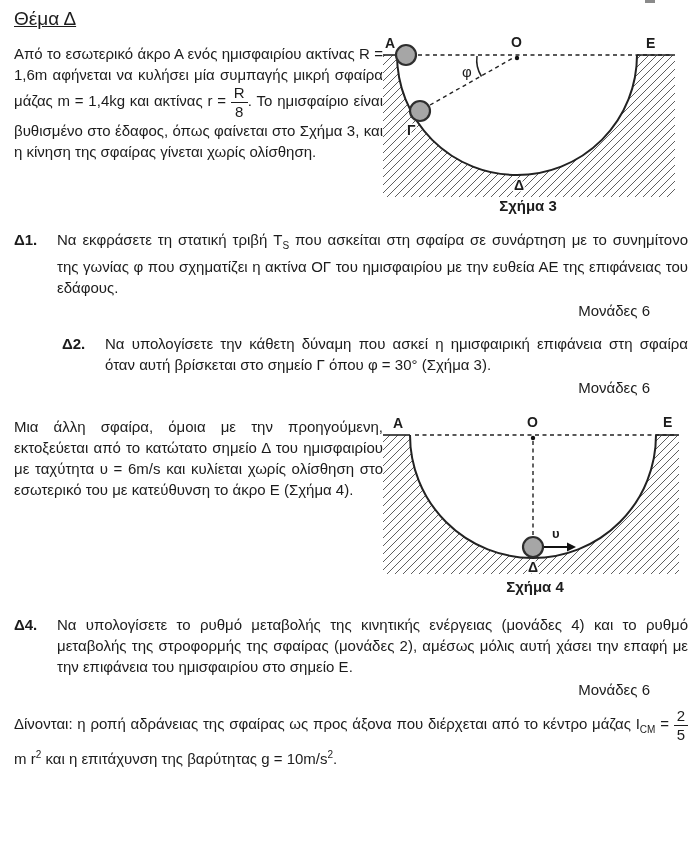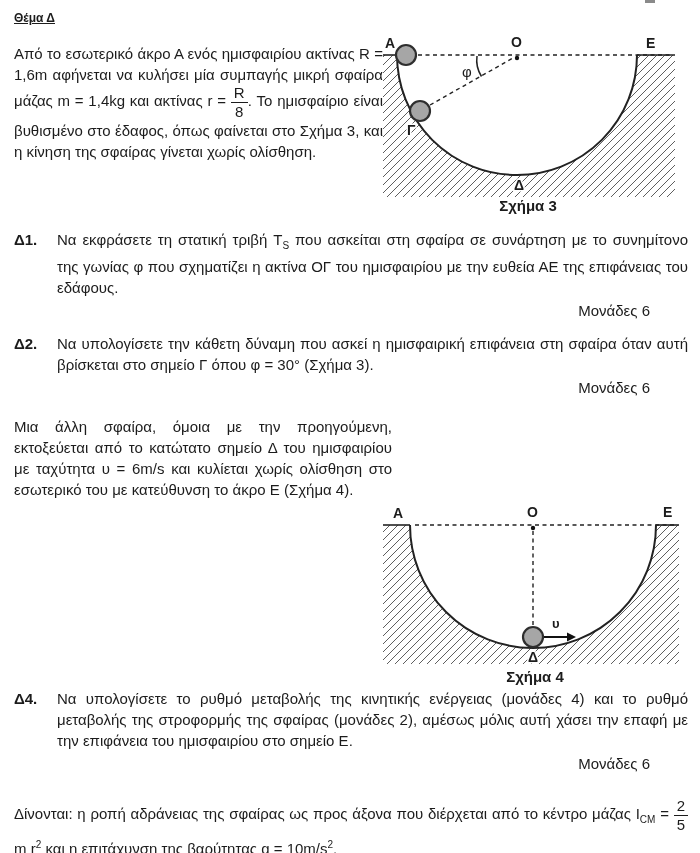--- a/index.html
+++ b/index.html
@@ -6,38 +6,38 @@
   html, body { margin: 0; padding: 0; background: #ffffff; }
   .page {
     width: 700px; height: 853px;
     padding: 8px 12px 0 14px;
     position: relative; overflow: hidden;
     font-family: "Liberation Sans", sans-serif;
     font-size: 15px; color: #1c1c1c;
     background: #ffffff;
   }
   .page-artifact { position: absolute; top: 0; left: 645px; width: 10px; height: 3px; background: #8a8a8a; }
-  .title { font-weight: 700; text-decoration: underline; font-size: 12px; line-height: 21px; margin: 0 0 14px 0; }
+  .title { font-weight: 400; text-decoration: underline; font-size: 19px; line-height: 21px; margin: 0 0 14px 0; }
   .row { display: flex; align-items: flex-start; justify-content: center; }
   .text-col { width: 378px; text-align: justify; line-height: 21px; margin: 0; }
   .fig-col { margin-left: auto; }
   .row1 .fig-col { margin-top: -26px; }
-  .row2 { margin-top: 12px; flex-direction: column; }
+  .row2 { margin-top: 12px; }
   .row2 .text-col { margin-top: 6px; }
   .fig-svg { display: block; }
   .task { display: flex; }
   .task-d1 { margin-top: 14px; }
-  .task-d2 { margin-top: 12px; }
+  .task-d2 { margin-top: 12px; margin-left: 48px; }
   .task-d3 { margin-top: 8px; }
-  .task-d4 { }
+  .task-d4 { margin-top: 16px; }
   .task-label { flex: 0 0 43px; font-weight: 700; line-height: 21px; }
   .task-body { flex: 1; }
   .task-text { text-align: justify; line-height: 21px; }
   .points { text-align: right; padding-right: 38px; font-weight: 400; line-height: 21px; margin-top: 2px; }
-  .given { margin-top: 24px; text-align: justify; line-height: 24px; }
+  .given { margin-top: 8px; text-align: justify; line-height: 24px; }
   .frac { display: inline-block; vertical-align: middle; text-align: center; line-height: 1.05; }
   .frac .num { display: block; padding: 0 3px 1px; border-bottom: 1.4px solid #1c1c1c; }
   .frac .den { display: block; padding: 1px 3px 0; }
   sub.small { font-size: 10px; }
   sup.small { font-size: 10px; }
   svg text { font-family: "Liberation Sans", sans-serif; fill: #1c1c1c; }
   .fig-label { font-size: 14px; font-weight: 700; }
   .fig-label-small { font-size: 13px; font-weight: 700; }
   .fig-phi { font-size: 15px; }
   .fig-caption { font-size: 15px; font-weight: 700; }

